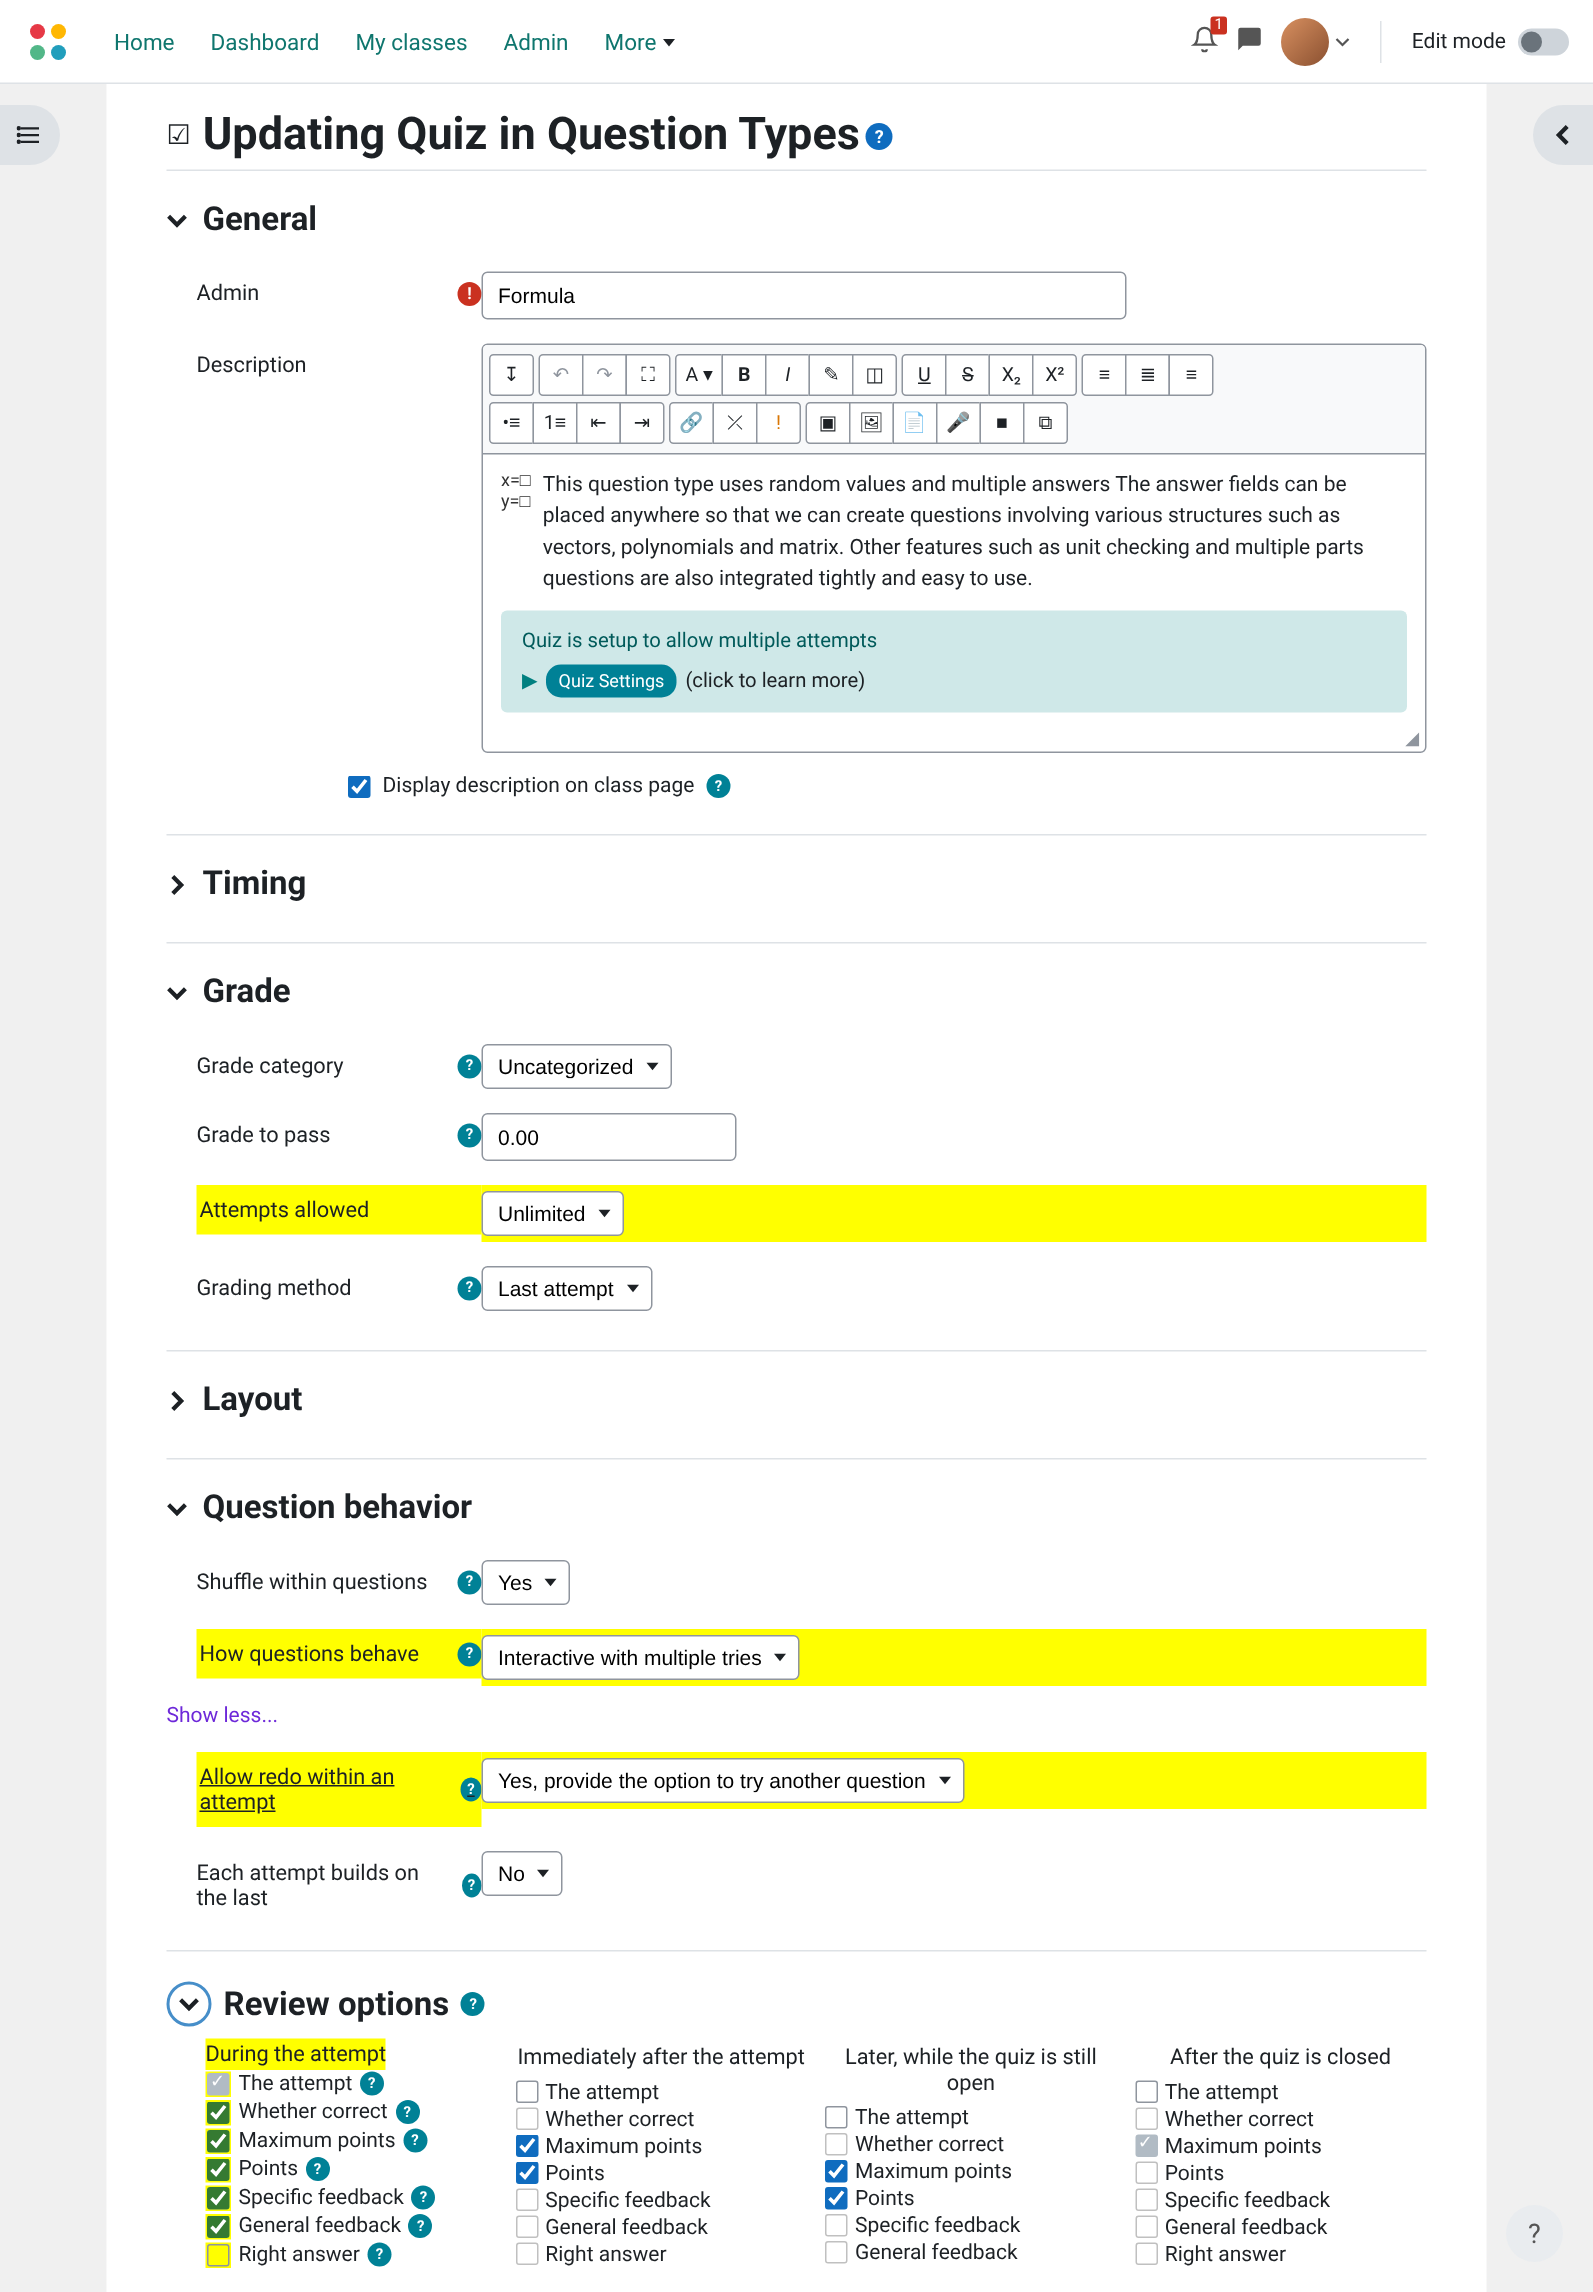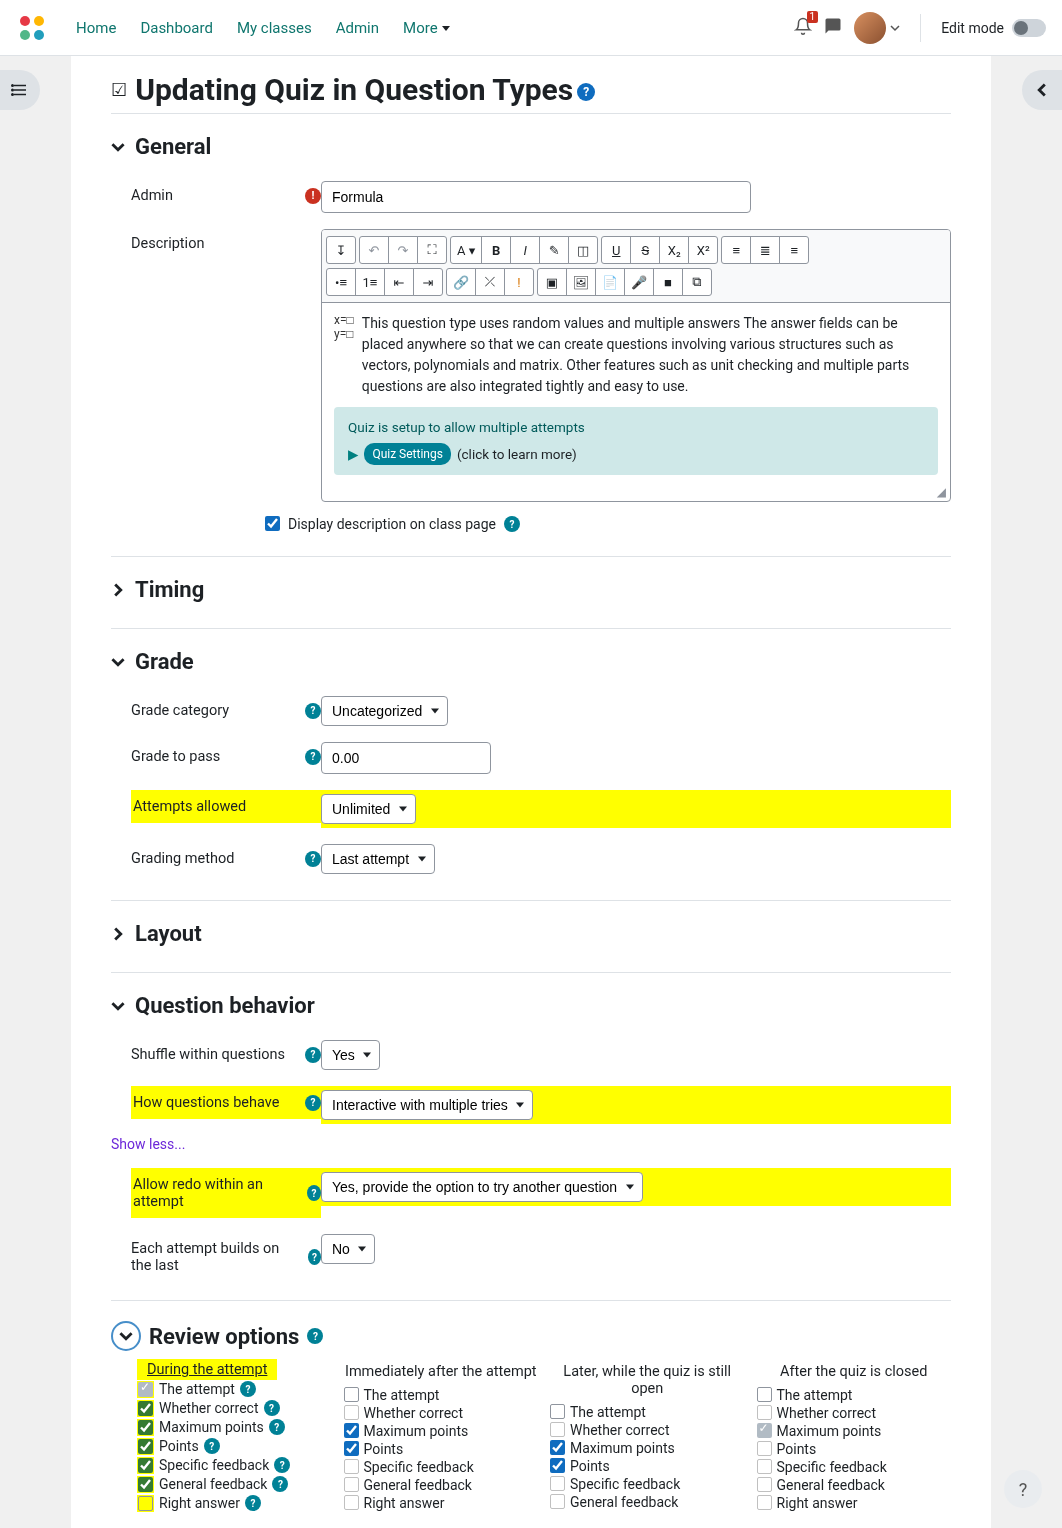--- a/index.html
+++ b/index.html
@@ -73,33 +73,33 @@
 .ed-grp .ed-btn:last-child { border-top-right-radius: 3px; border-bottom-right-radius: 3px; }
 .ed-body { padding: 10px 12px; min-height: 150px; position: relative; font-size: 14px; line-height: 1.5; }
 .ed-info { margin-top: 10px; background: #cfe8e8; border-radius: 4px; padding: 10px 14px; clear: both; }
 .ed-info-title { color: #005a5a; font-size: 13.5px; margin-bottom: 6px; }
 .ed-info-row { display: flex; align-items: center; gap: 6px; font-size: 13.5px; }
 .ed-info-row .tri { color: #008080; }
 .pill { background: #008196; color: #fff; padding: 2px 8px; border-radius: 10px; font-size: 12px; }
 .resize-grip { text-align: right; color: #8f959e; font-size: 12px; padding: 0 4px 2px; }
 
 
-.cb-row { display: flex; align-items: flex-start; gap: 8px; margin-left: 118px; padding: 6px 16px; }
+.cb-row { display: flex; align-items: flex-end; gap: 8px; margin-left: 85px; padding: 6px 16px; }
 .cb-row input { width: 15px; height: 15px; accent-color: #0f6cbf; }
 
 .show-less { margin: 4px 0 8px 0; }
 .show-less a { color: #6d28d9; text-decoration: none; font-size: 14px; }
 
 
 .rev-header { display: flex; align-items: center; gap: 8px; padding: 8px 0; }
 .rev-circle { width: 30px; height: 30px; border: 2px solid #468ec9; border-radius: 50%; display: inline-flex; align-items: center; justify-content: center; }
 .rev-cols { display: flex; gap: 12px; padding-left: 26px; }
 .rev-col { flex: 1; }
 .rev-col-title { font-size: 14.5px; padding: 4px 0 6px; text-align: center; }
-.rev-col-title.hl { display: inline-block; padding: 2px 10px; text-decoration: underline; }
+.rev-col-title.hl { display: inline-block; padding: 2px 0; }
 .rev-item { display: flex; align-items: flex-start; gap: 5px; padding: 1px 0; font-size: 14px; }
 .rev-item input[type=checkbox] { width: 15px; height: 15px; accent-color: #0f6cbf; }
 .rev-item input.green { accent-color: #357a32; }
 .rev-item.hl-item .cb-box { background: #ffff00; padding: 1px; display: inline-flex; }
 .rev-item .txtspan { white-space: nowrap; }
 .cb-disabled-check { width: 15px; height: 15px; background: #b1bbc4; position: relative; display: inline-block; border-radius: 2px;}
 .cb-disabled-check::after { content: '✓'; position: absolute; left: 2px; top: -2px; font-size: 12px; color: #fff; }
 .cb-empty { width: 15px; height: 15px; border: 1px solid #8f959e; border-radius: 2px; display: inline-block; background: #fff; }
 </style>
 </head>
@@ -366,21 +366,21 @@
       <div class="frow">
         <div class="flabel hl" style="padding:8px 0 8px 2px;">
             <span>How questions behave</span>
             <span style="flex:1"></span>
             <span class="help-q">?</span>
           </div>
         <div class="fctrl hl" style="padding:4px 19px 4px 0; display:inline-block;"><span class="sel-wrap"><select class="sel" style="min-width:190px"><option>Interactive with multiple tries</option></select></span></div>
       </div>
       <div class="show-less" style="margin-left:-20px"><a>Show less...</a></div>
       <div class="frow">
-        <div class="flabel hl" style="padding:8px 0 8px 2px;">
+        <div class="flabel hl" style="padding:8px 0 8px 2px;text-decoration:underline;">
             <span>Allow redo within an attempt</span>
             <span style="flex:1"></span>
             <span class="help-q">?</span>
           </div>
         <div class="fctrl hl" style="padding:4px 6px 4px 0; display:inline-block;"><span class="sel-wrap"><select class="sel" style="min-width:280px"><option>Yes, provide the option to try another question</option></select></span></div>
       </div>
       <div class="frow">
         <div class="flabel">
             <span>Each attempt builds on the last</span>
             <span style="flex:1"></span>

